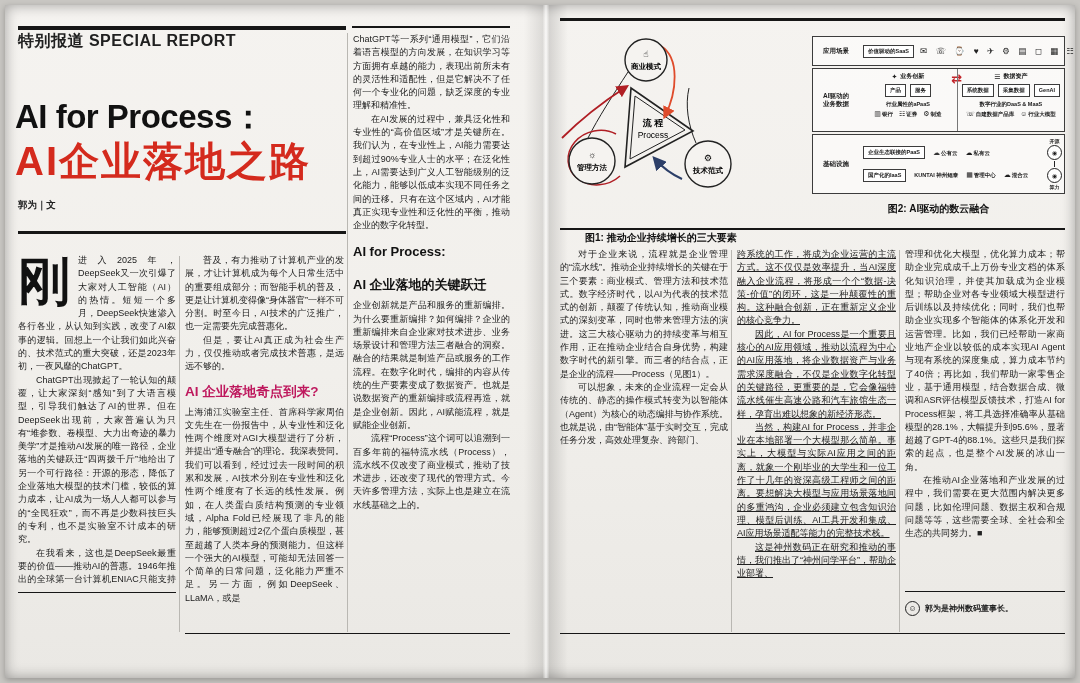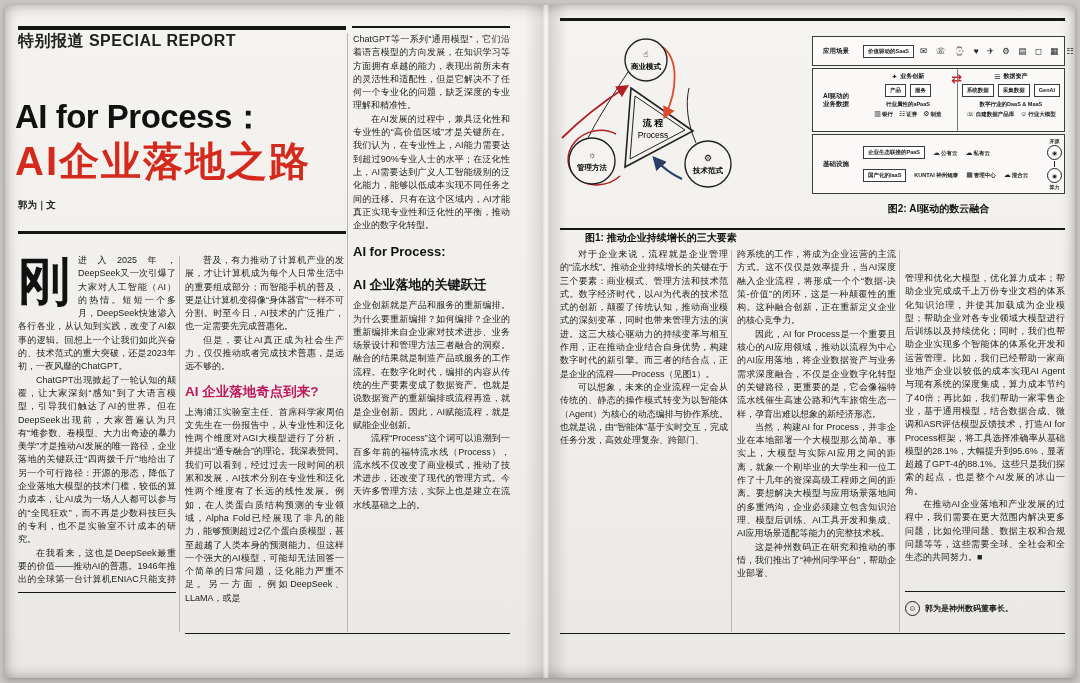--- a/index.html
+++ b/index.html
@@ -220,28 +220,28 @@
   </div>
   <div class="abs figcap" style="left:812px;top:202px;width:253px;text-align:center;">图2: AI驱动的数云融合</div>
 
   <div class="abs rule" style="left:560px;top:228px;width:505px;height:1.5px;"></div>
 
   <div class="abs col" style="left:560px;top:248px;width:168px;height:384px;">
     <p class="para">对于企业来说，流程就是企业管理的“流水线”。推动企业持续增长的关键在于三个要素：商业模式、管理方法和技术范式。数字经济时代，以AI为代表的技术范式的创新，颠覆了传统认知，推动商业模式的深刻变革，同时也带来管理方法的演进。这三大核心驱动力的持续变革与相互作用，正在推动企业结合自身优势，构建数字时代的新引擎。而三者的结合点，正是企业的流程——Process（见图1）。</p>
     <p class="para">可以想象，未来的企业流程一定会从传统的、静态的操作模式转变为以智能体（Agent）为核心的动态编排与协作系统。也就是说，由“智能体”基于实时交互，完成任务分发，高效处理复杂、跨部门、</p>
   </div>
   <div class="abs vdiv" style="left:731px;top:250px;height:382px;"></div>
-  <div class="abs col" style="left:737px;top:248px;width:159px;height:384px;">
+  <div class="abs col" style="left:737px;top:248px;width:159px;height:384px;text-decoration:underline;">
     <p class="para noindent">跨系统的工作，将成为企业运营的主流方式。这不仅仅是效率提升，当AI深度融入企业流程，将形成一个个“数据-决策-价值”的闭环，这是一种颠覆性的重构。这种融合创新，正在重新定义企业的核心竞争力。</p>
     <p class="para">因此，AI for Process是一个重要且核心的AI应用领域，推动以流程为中心的AI应用落地，将企业数据资产与业务需求深度融合，不仅是企业数字化转型的关键路径，更重要的是，它会像福特流水线催生高速公路和汽车旅馆生态一样，孕育出难以想象的新经济形态。</p>
     <p class="para">当然，构建AI for Process，并非企业在本地部署一个大模型那么简单。事实上，大模型与实际AI应用之间的距离，就象一个刚毕业的大学生和一位工作了十几年的资深高级工程师之间的距离。要想解决大模型与应用场景落地间的多重鸿沟，企业必须建立包含知识治理、模型后训练、AI工具开发和集成、AI应用场景适配等能力的完整技术栈。</p>
     <p class="para">这是神州数码正在研究和推动的事情，我们推出了“神州问学平台”，帮助企业部署、</p>
   </div>
   <div class="abs vdiv" style="left:899px;top:250px;height:382px;"></div>
-  <div class="abs col" style="left:905px;top:248px;width:160px;height:340px;margin-top:24px;">
+  <div class="abs col" style="left:905px;top:248px;width:160px;height:340px;">
     <p class="para noindent">管理和优化大模型，优化算力成本；帮助企业完成成千上万份专业文档的体系化知识治理，并使其加载成为企业模型；帮助企业对各专业领域大模型进行后训练以及持续优化；同时，我们也帮助企业实现多个智能体的体系化开发和运营管理。比如，我们已经帮助一家商业地产企业以较低的成本实现AI Agent与现有系统的深度集成，算力成本节约了40倍；再比如，我们帮助一家零售企业，基于通用模型，结合数据合成、微调和ASR评估模型反馈技术，打造AI for Process框架，将工具选择准确率从基础模型的28.1%，大幅提升到95.6%，显著超越了GPT-4的88.1%。这些只是我们探索的起点，也是整个AI发展的冰山一角。</p>
     <p class="para">在推动AI企业落地和产业发展的过程中，我们需要在更大范围内解决更多问题，比如伦理问题、数据主权和合规问题等等，这些需要全球、全社会和全生态的共同努力。■</p>
   </div>
 
   <div class="abs rule" style="left:905px;top:591px;width:160px;height:1px;"></div>
   <div class="abs bio" style="left:905px;top:601px;">
     <span class="bioicon">☺</span>
     <span class="biotext">郭为是神州数码董事长。</span>
   </div>
 

